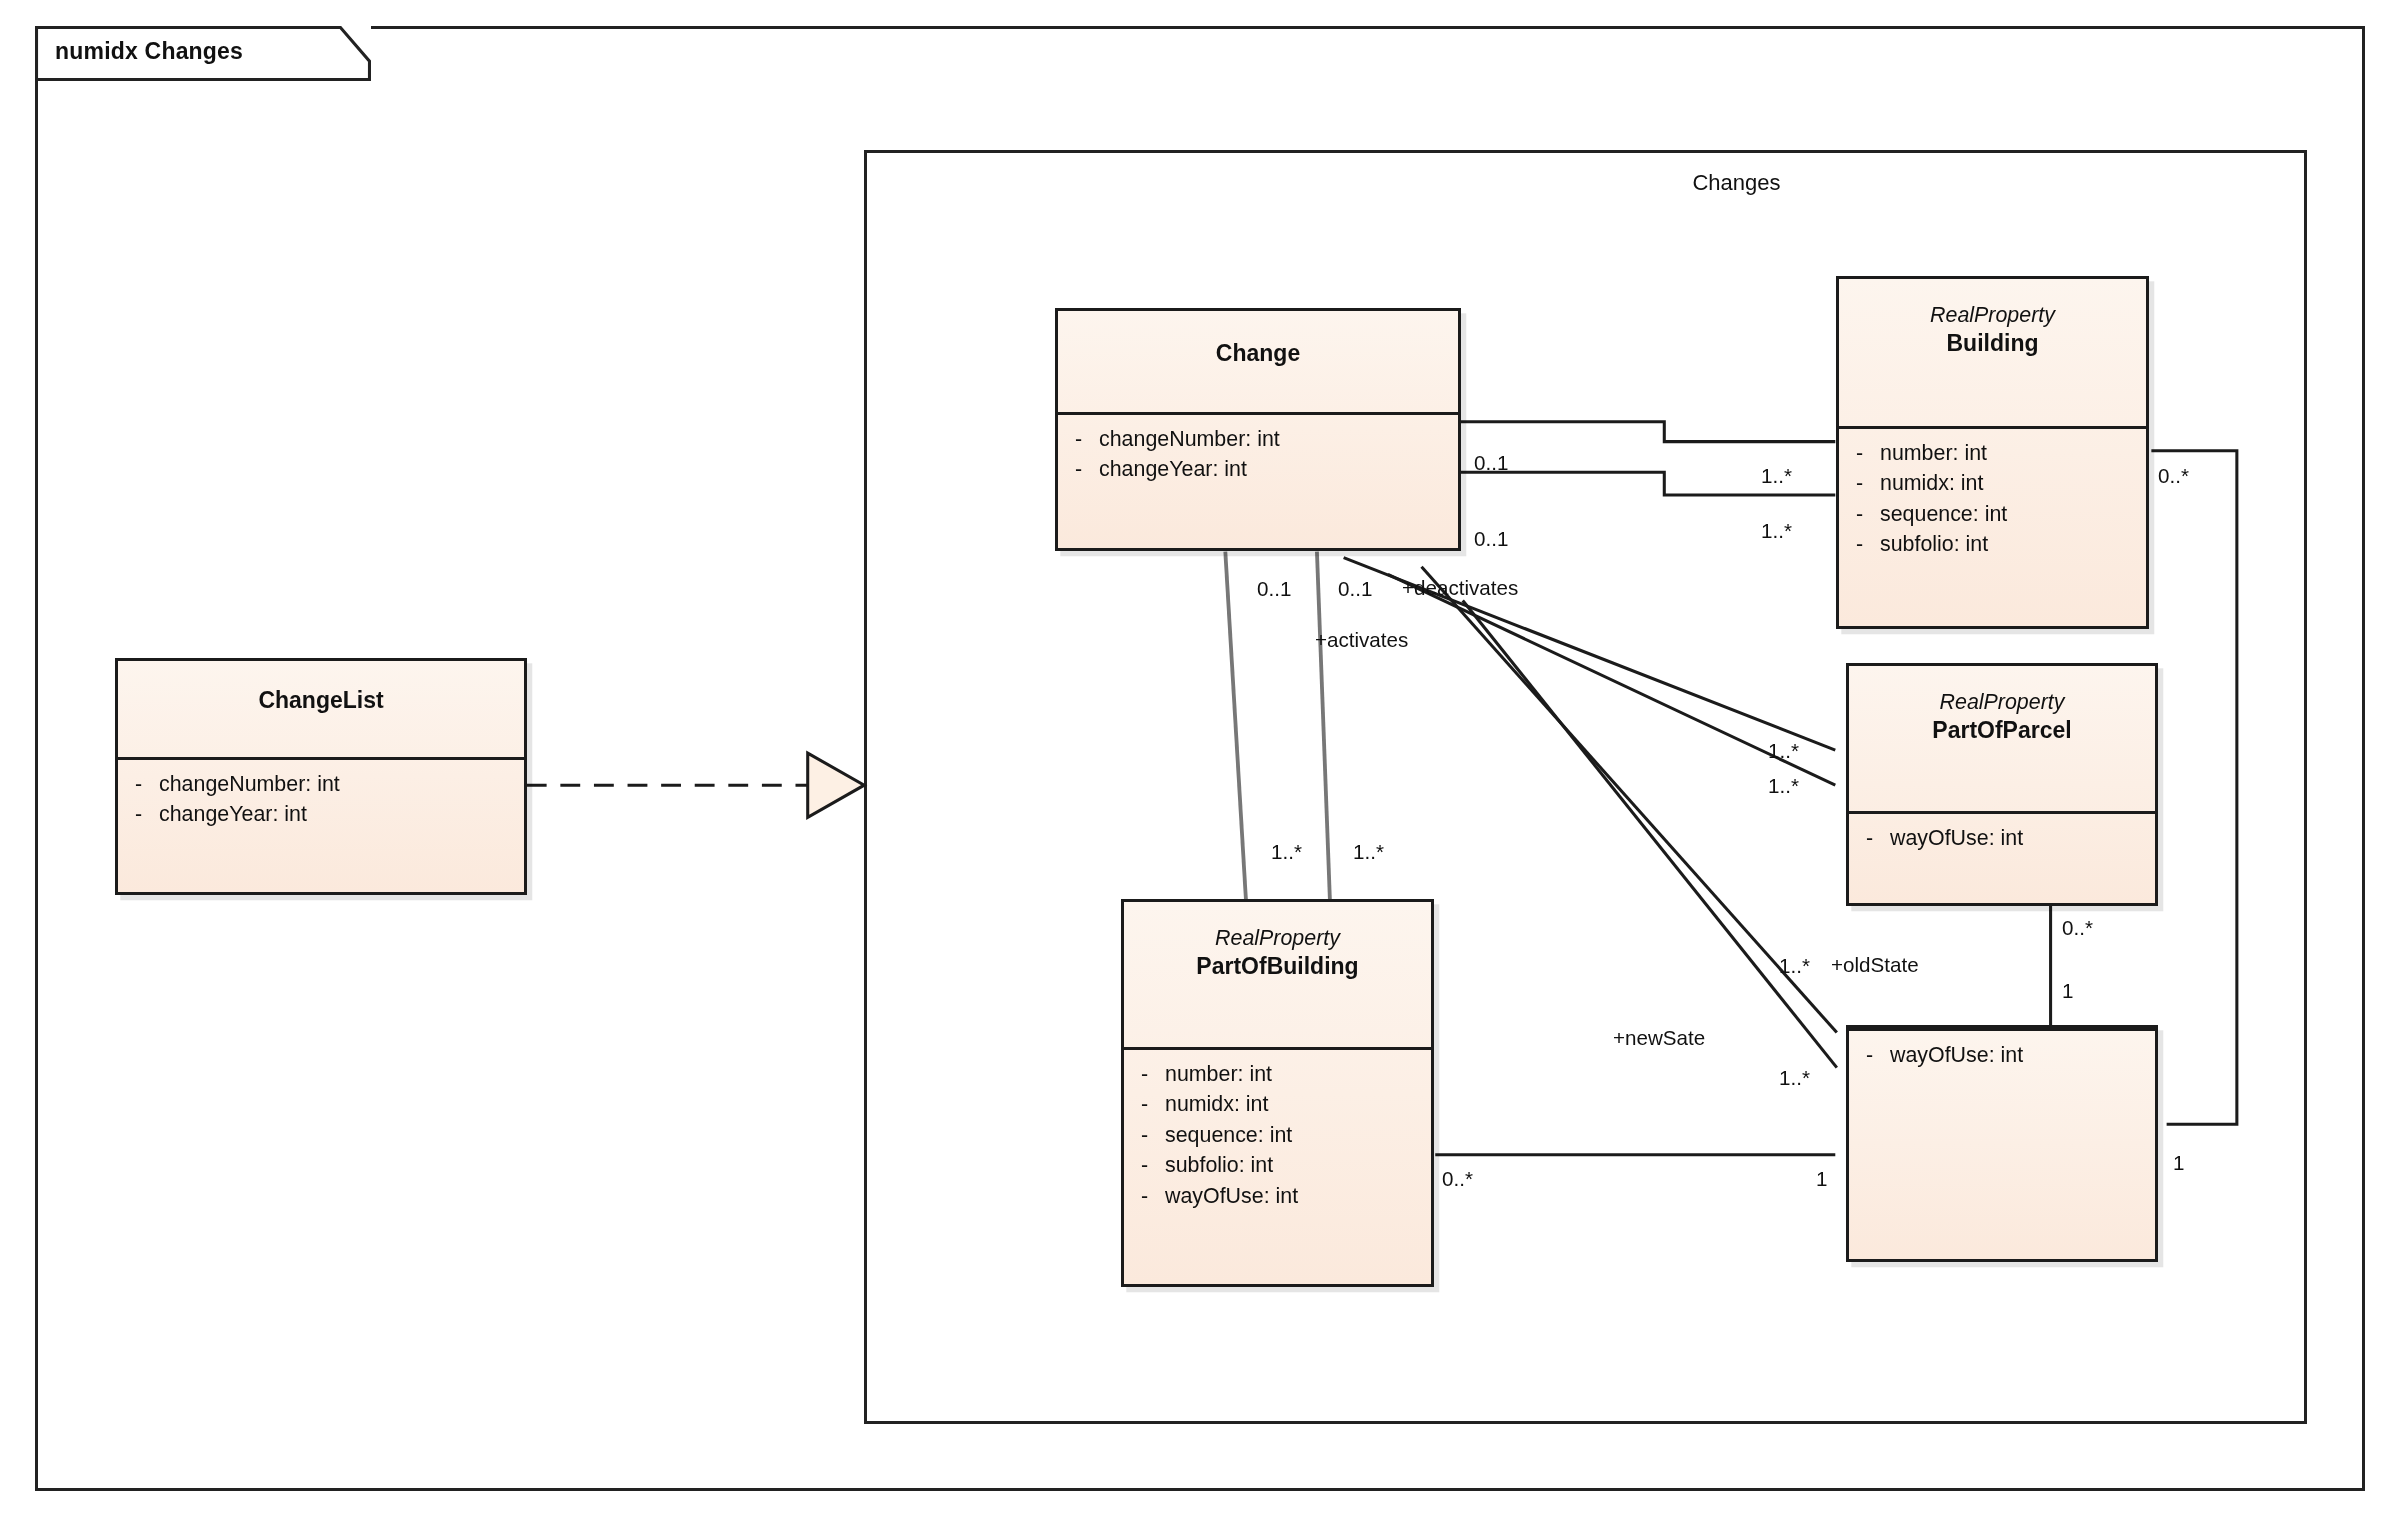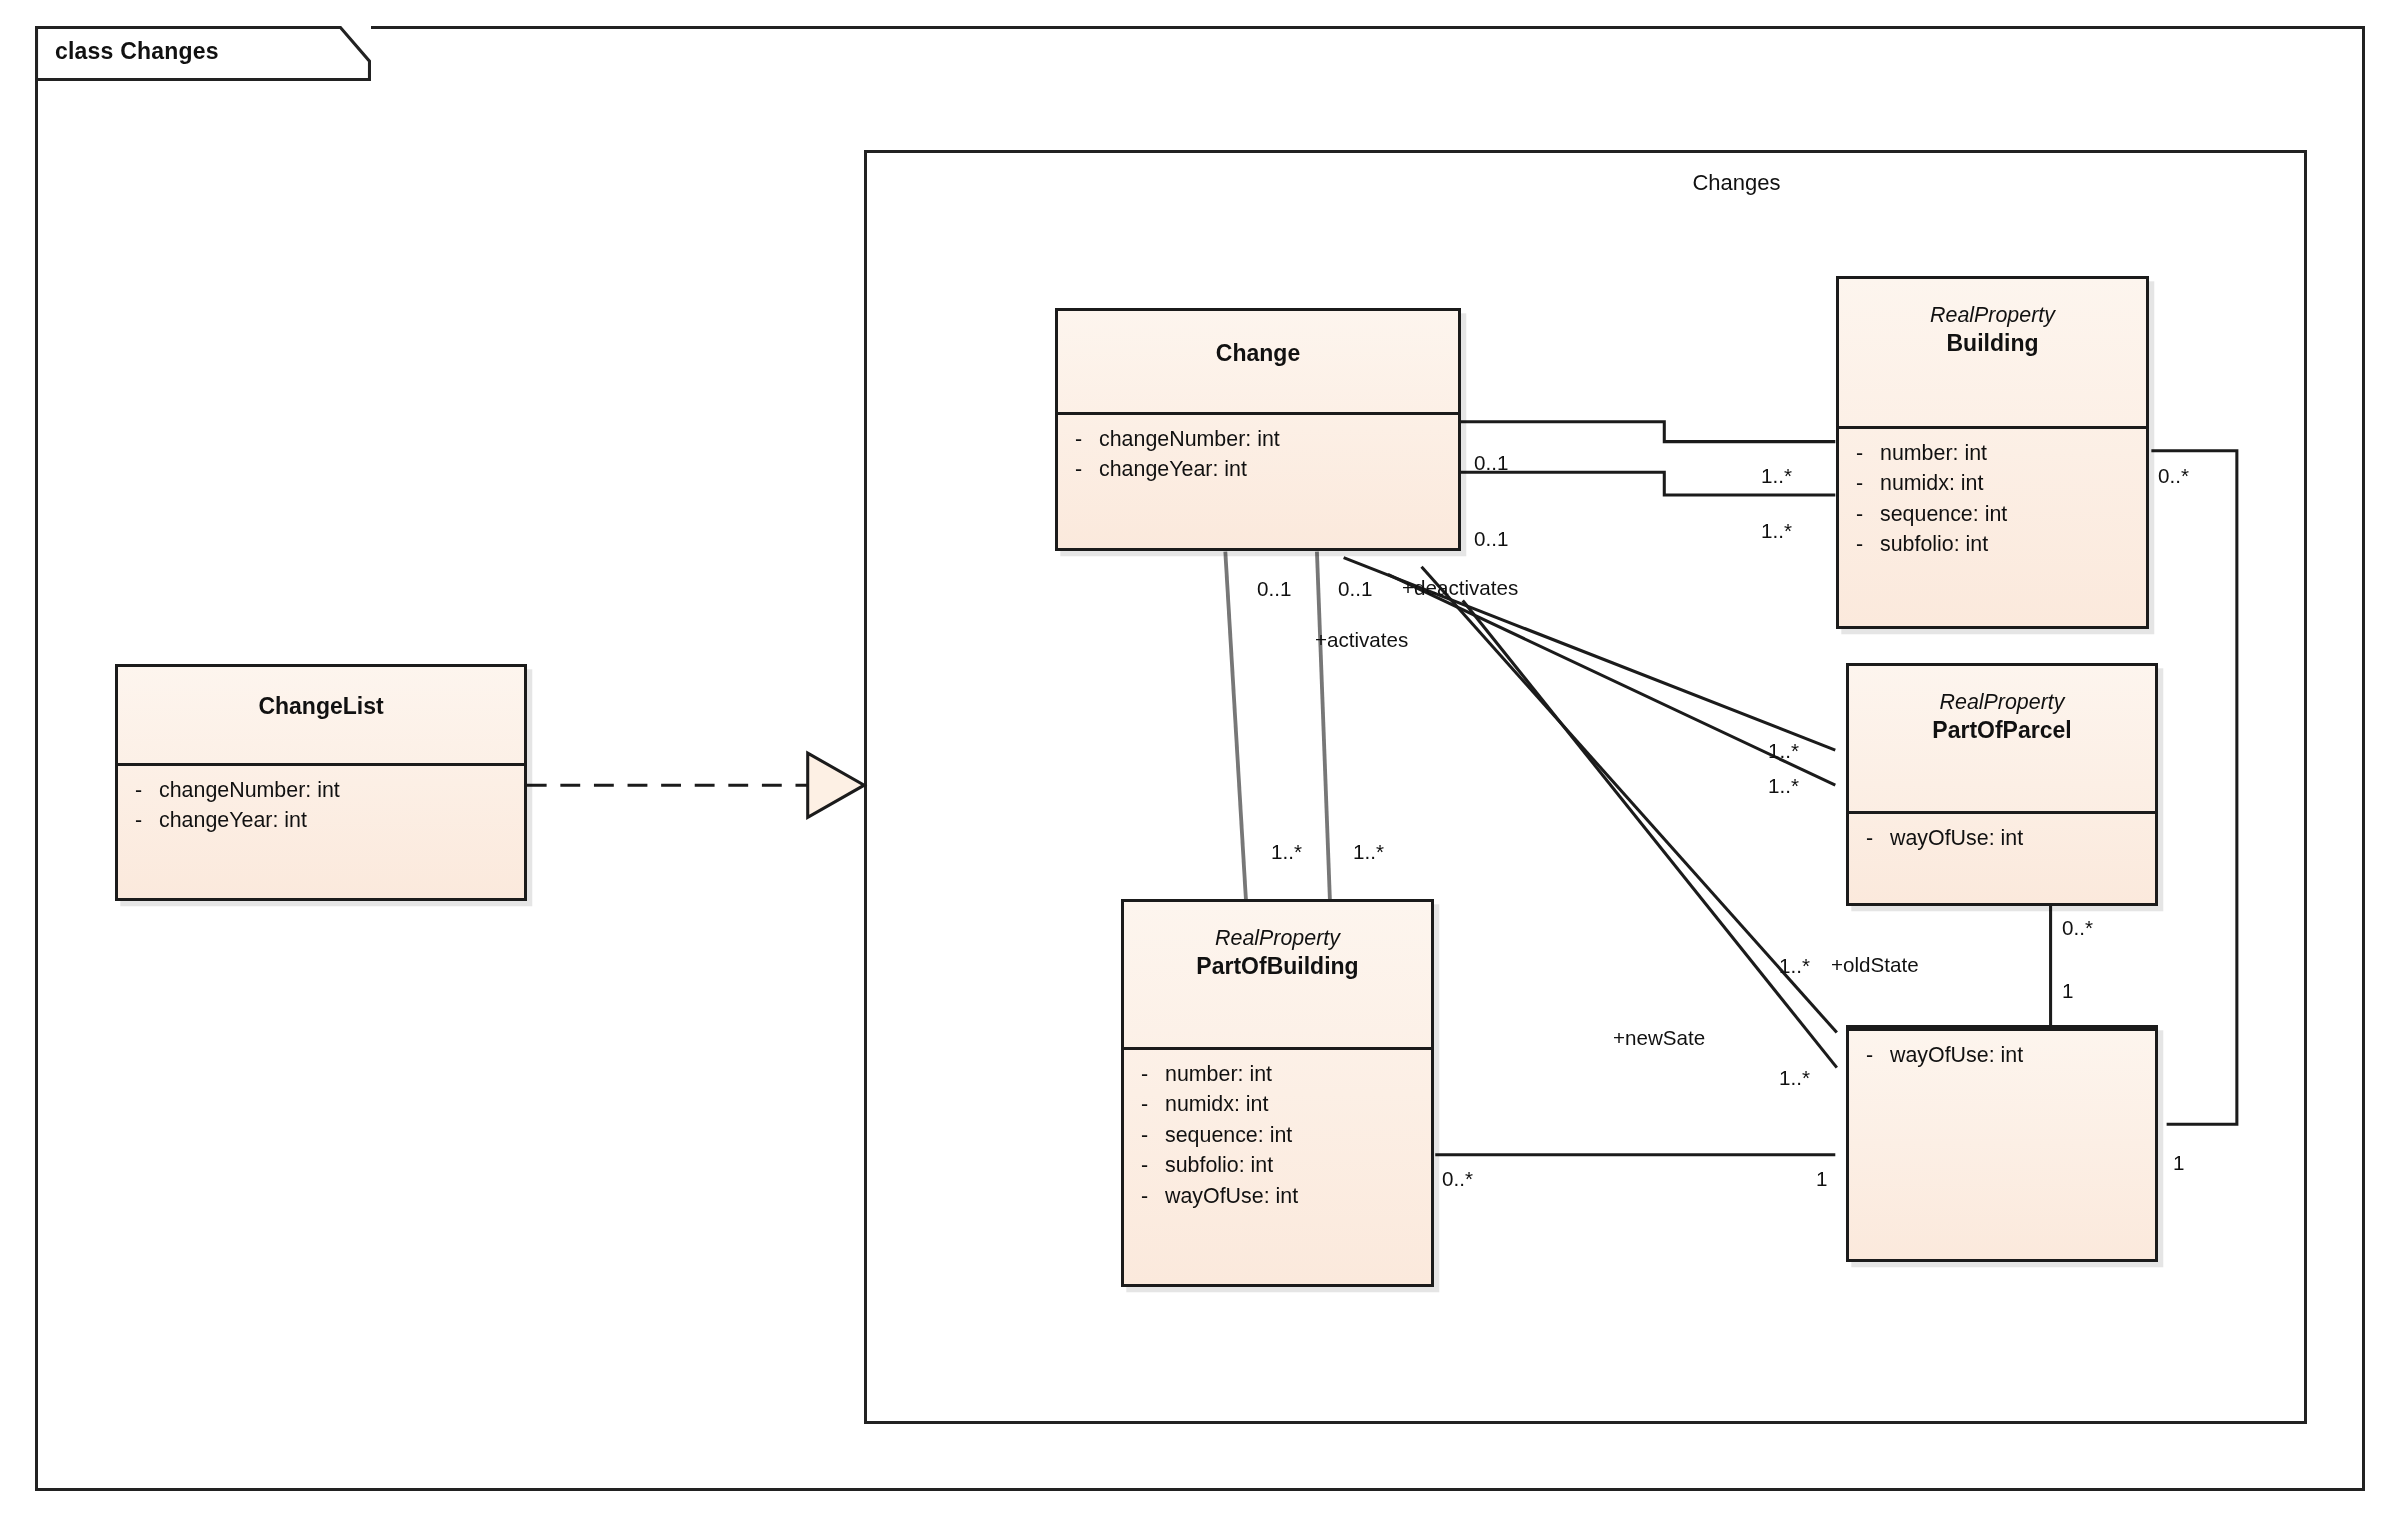--- a/index.html
+++ b/index.html
@@ -49,21 +49,21 @@
 <div id="canvas">
 
   <div class="frame"></div>
 
   <div class="title-tab" style="width:336px;">
     <div class="tabbox">
       <svg width="336" height="55" viewBox="0 0 440 72">
         <path d="M2,2 H400 L438,46 V70 H2 Z" fill="#ffffff" stroke="#222222" stroke-width="4"></path>
         <line x1="2" y1="70" x2="438" y2="70" stroke="#222222" stroke-width="4"></line>
       </svg>
-      <div class="label">class Changes</div>
+      <div class="label">numidx Changes</div>
     </div>
   </div>
 
   <div class="package"></div>
   <div class="package-title">Changes</div>
 
   <svg id="wires" viewBox="0 0 3145 1990" width="2401" height="1520">
     <defs>
       <marker id="hollowtri" markerWidth="10" markerHeight="10" refX="9.2" refY="5" orient="auto" markerUnits="strokeWidth">
         <path d="M0,0.6 L9.4,5 L0,9.4 z" fill="#fdf0e4" stroke="#1b1b1b" stroke-width="1.1"></path>
@@ -120,21 +120,21 @@
     <g>
       <line x1="1880" y1="1512" x2="2404" y2="1512" stroke="#1b1b1b" stroke-width="4"></line>
     </g>
 
     
     <g>
       <path d="M2818,590 L2930,590 L2930,1472 L2838,1472" fill="none" stroke="#1b1b1b" stroke-width="4"></path>
     </g>
   </svg>
 
-  <div class="cls" style="left:115px;top:658px;width:412px;height:237px;margin-top:6px;">
+  <div class="cls" style="left:115px;top:658px;width:412px;height:237px;">
     <div class="head" style="height:79px;">
       <div class="cname" style="margin-top:17px;">ChangeList</div>
     </div>
     <div class="sep"></div>
     <div class="attrs">
       <div class="attr">
         <span class="vis">-</span>
         <span class="atext">changeNumber: int</span>
       </div>
       <div class="attr">

